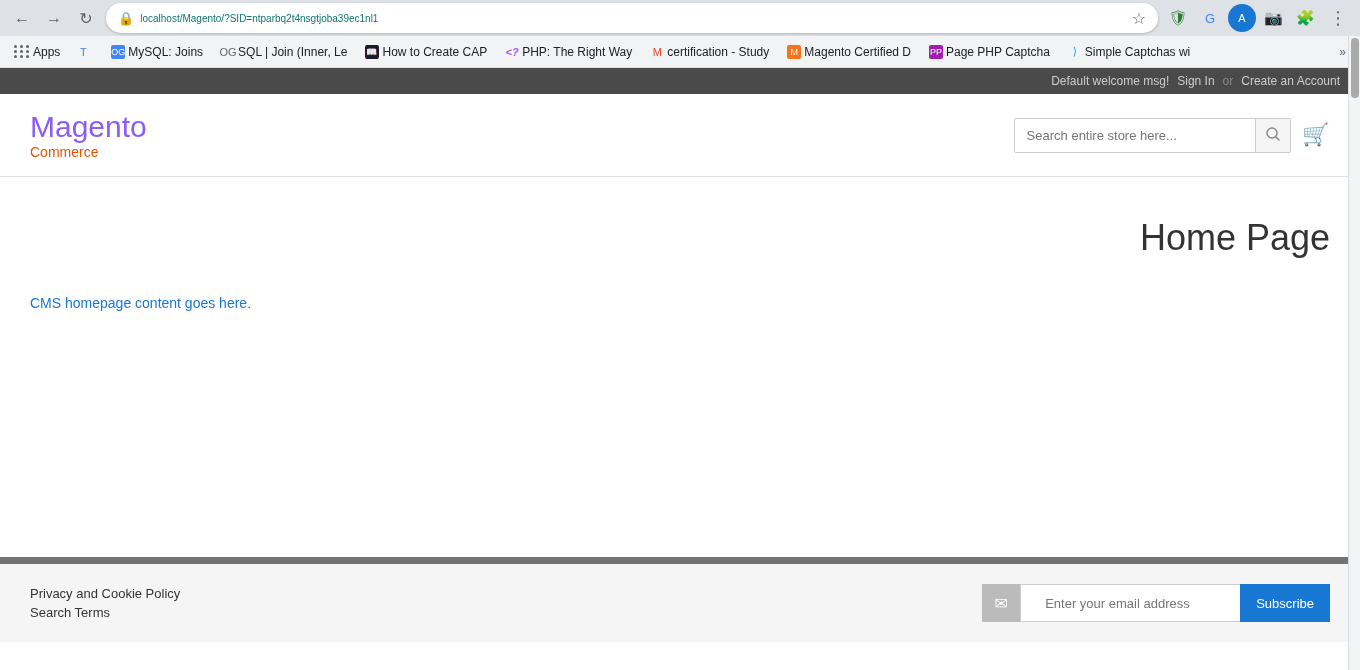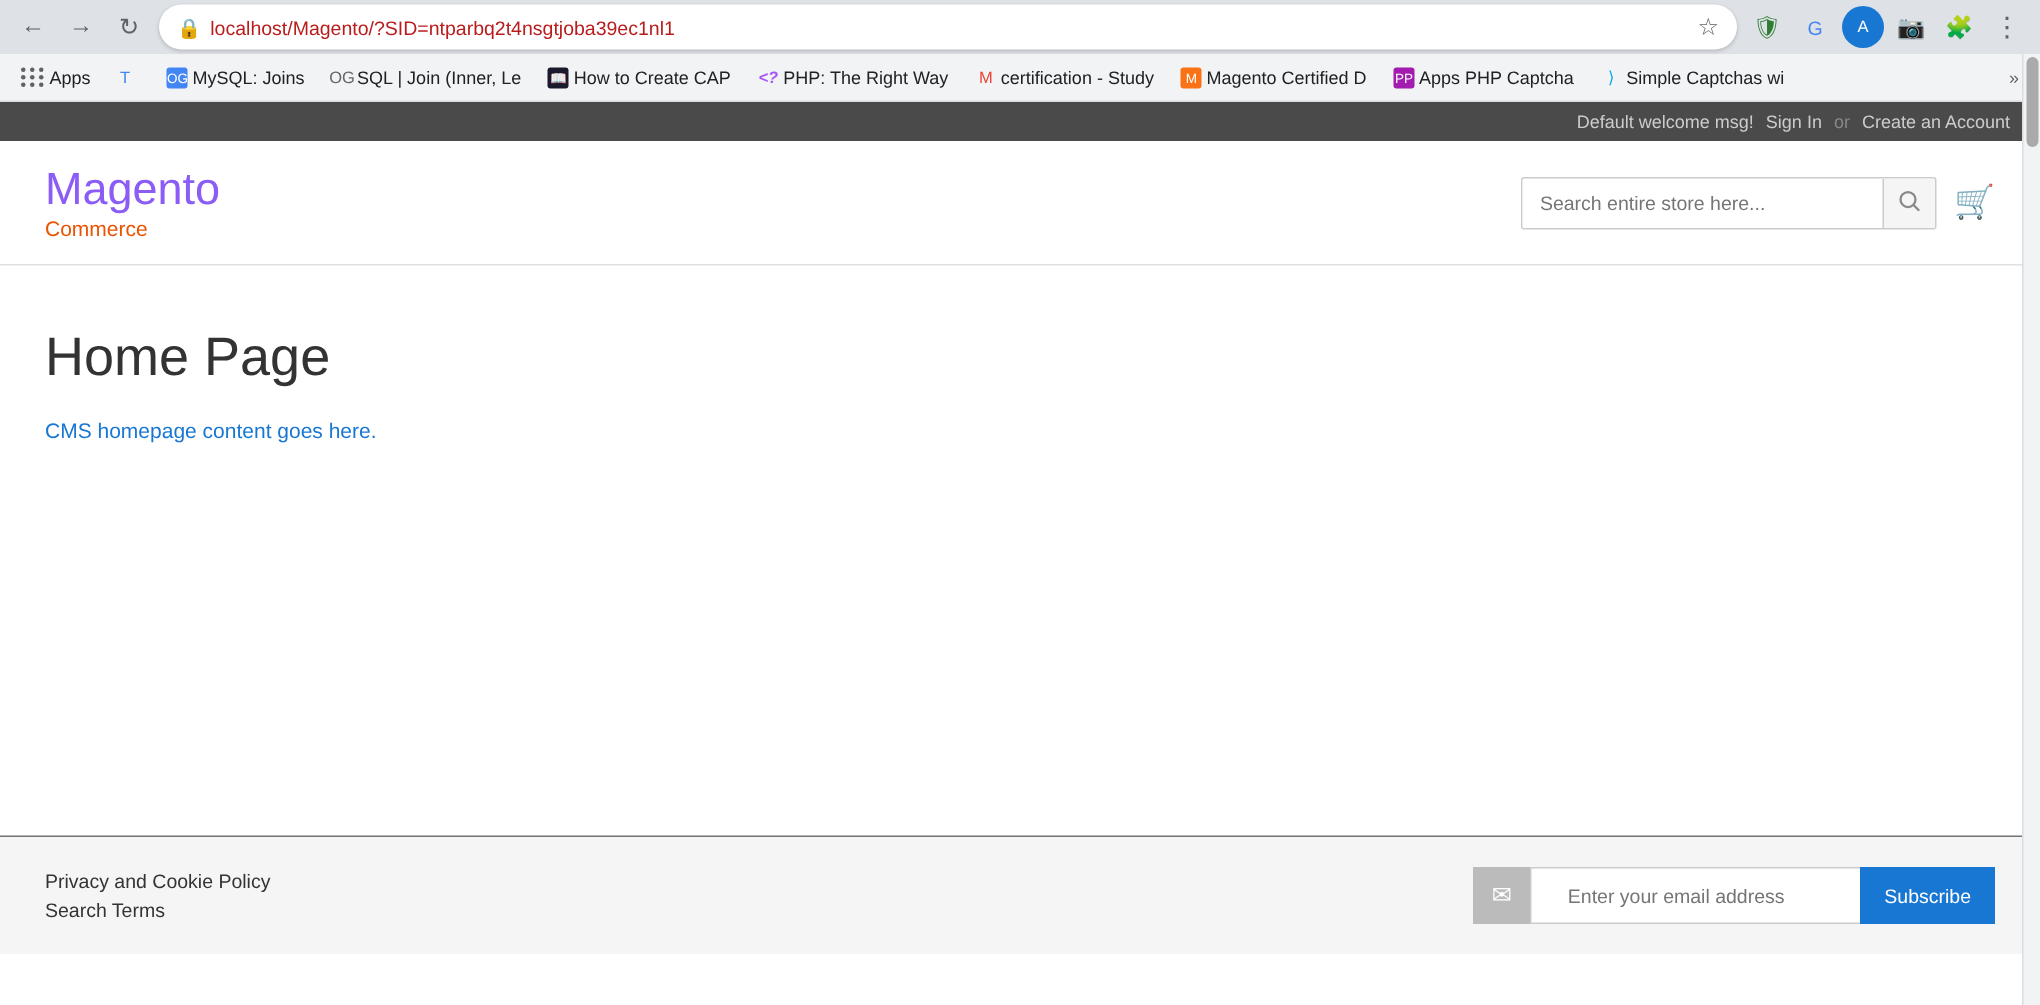--- a/index.html
+++ b/index.html
@@ -1,21 +1,21 @@
 <!DOCTYPE html>
 <html><head>
   <meta charset="utf-8">
   <style>
     * { margin: 0; padding: 0; box-sizing: border-box; }
     body { font-family: Arial, sans-serif; background: #fff; font-size: 14px; color: #333; overflow-x: hidden; }
     .browser-titlebar { display: flex; align-items: center; padding: 6px 8px; gap: 6px; background: #dee1e6; height: 36px; }
     .browser-controls { display: flex; gap: 4px; align-items: center; }
     .browser-btn { width: 28px; height: 28px; border-radius: 50%; border: none; background: transparent; cursor: pointer; display: flex; align-items: center; justify-content: center; color: #5f6368; font-size: 16px; }
     .browser-addressbar { flex: 1; display: flex; align-items: center; background: #fff; border-radius: 20px; padding: 4px 12px; height: 30px; gap: 6px; border: none; box-shadow: 0 1px 3px rgba(0,0,0,0.2); }
-    .browser-addressbar-url { flex: 1; font-size: 13px; color: #b91c1c; outline: none; border: none; }
+    .browser-addressbar-url { flex: 1; font-size: 10px; color: #0f766e; outline: none; border: none; }
     .browser-right-icons { display: flex; gap: 4px; align-items: center; }
     .browser-icon-btn { width: 28px; height: 28px; border-radius: 50%; border: none; background: transparent; cursor: pointer; display: flex; align-items: center; justify-content: center; color: #5f6368; font-size: 15px; }
 
     
     .bookmarks-bar { display: flex; align-items: center; padding: 2px 8px; background: #f1f3f4; border-bottom: 1px solid #dadce0; height: 32px; gap: 2px; overflow: hidden; }
     .bookmark-item { display: flex; align-items: center; gap: 3px; padding: 3px 8px; border-radius: 4px; cursor: pointer; white-space: nowrap; font-size: 12px; color: #202124; }
     .bookmark-icon { width: 14px; height: 14px; display: inline-flex; align-items: center; justify-content: center; font-size: 11px; }
     .bookmark-apps { display: flex; align-items: center; gap: 3px; padding: 3px 6px; border-radius: 4px; cursor: pointer; font-size: 12px; color: #202124; font-weight: 500; }
     .apps-grid { display: grid; grid-template-columns: repeat(3,4px); gap: 2px; }
     .apps-dot { width: 3px; height: 3px; background: #5f6368; border-radius: 50%; }
@@ -35,26 +35,26 @@
     .logo-text-main { font-size: 30px; font-weight: normal; color: #8b5cf6; }
     .logo-text-sub { font-size: 14px; color: #eb5202; }
     .header-right { display: flex; align-items: center; gap: 12px; }
     .search-bar { display: flex; align-items: center; border: 1px solid #ccc; border-radius: 2px; overflow: hidden; }
     .search-input { border: none; outline: none; padding: 8px 12px; font-size: 13px; color: #999; width: 240px; }
     .search-btn { background: #f5f5f5; border: none; border-left: 1px solid #ccc; padding: 8px 10px; cursor: pointer; color: #555; }
     .cart-icon { color: #555; font-size: 22px; cursor: pointer; }
 
     
     .main-content { padding: 40px 30px; min-height: 380px; }
-    .page-title { font-size: 36px; font-weight: 300; color: #333; margin-bottom: 20px; }
+    .page-title { font-size: 36px; font-weight: 300; color: #333; margin-bottom: 36px; text-align: right; }
     .cms-content { font-size: 14px; color: #1877d2; }
     .cms-content a { color: #1877d2; text-decoration: none; }
 
     
-    .site-footer { background: #f5f5f5; border-top: 1px solid #737373; padding: 20px 30px; }
+    .site-footer { background: #f5f5f5; border-top: 7px solid #737373; padding: 20px 30px; }
     .footer-content { display: flex; align-items: center; justify-content: space-between; }
     .footer-links { display: flex; flex-direction: column; gap: 4px; }
     .footer-link { font-size: 13px; color: #333; text-decoration: none; cursor: pointer; }
     .newsletter-area { display: flex; align-items: center; gap: 0; }
     .newsletter-icon { background: #bbb; color: #fff; width: 38px; height: 38px; display: flex; align-items: center; justify-content: center; font-size: 16px; }
     .newsletter-input { border: 1px solid #ccc; border-right: none; padding: 8px 24px; font-size: 13px; color: #999; width: 220px; height: 38px; outline: none; }
     .newsletter-btn { background: #1877d2; color: #fff; border: none; padding: 8px 16px; font-size: 13px; cursor: pointer; height: 38px; font-weight: normal; }
 
     
     .scrollbar-placeholder { position: fixed; right: 0; top: 36px; bottom: 0; width: 12px; background: #f1f3f4; border-left: 1px solid #dadce0; }
@@ -124,21 +124,21 @@
     <div class="bookmark-item">
       <span class="bookmark-icon" style="color:#ea4335;">M</span>
       <span>certification - Study</span>
     </div>
     <div class="bookmark-item">
       <span class="bookmark-icon" style="background:#f97316;color:#fff;border-radius:2px;padding:1px 2px;font-size:9px;">M</span>
       <span>Magento Certified D</span>
     </div>
     <div class="bookmark-item">
       <span class="bookmark-icon" style="background:#a21caf;color:#fff;border-radius:2px;padding:1px 2px;font-size:9px;">PP</span>
-      <span>Apps PHP Captcha</span>
+      <span>Page PHP Captcha</span>
     </div>
     <div class="bookmark-item">
       <span class="bookmark-icon" style="color:#0ea5e9;">⟩</span>
       <span>Simple Captchas wi</span>
     </div>
     <div class="bookmark-more">»</div>
   </div>
 </div>
 
 <div class="page-wrapper">

